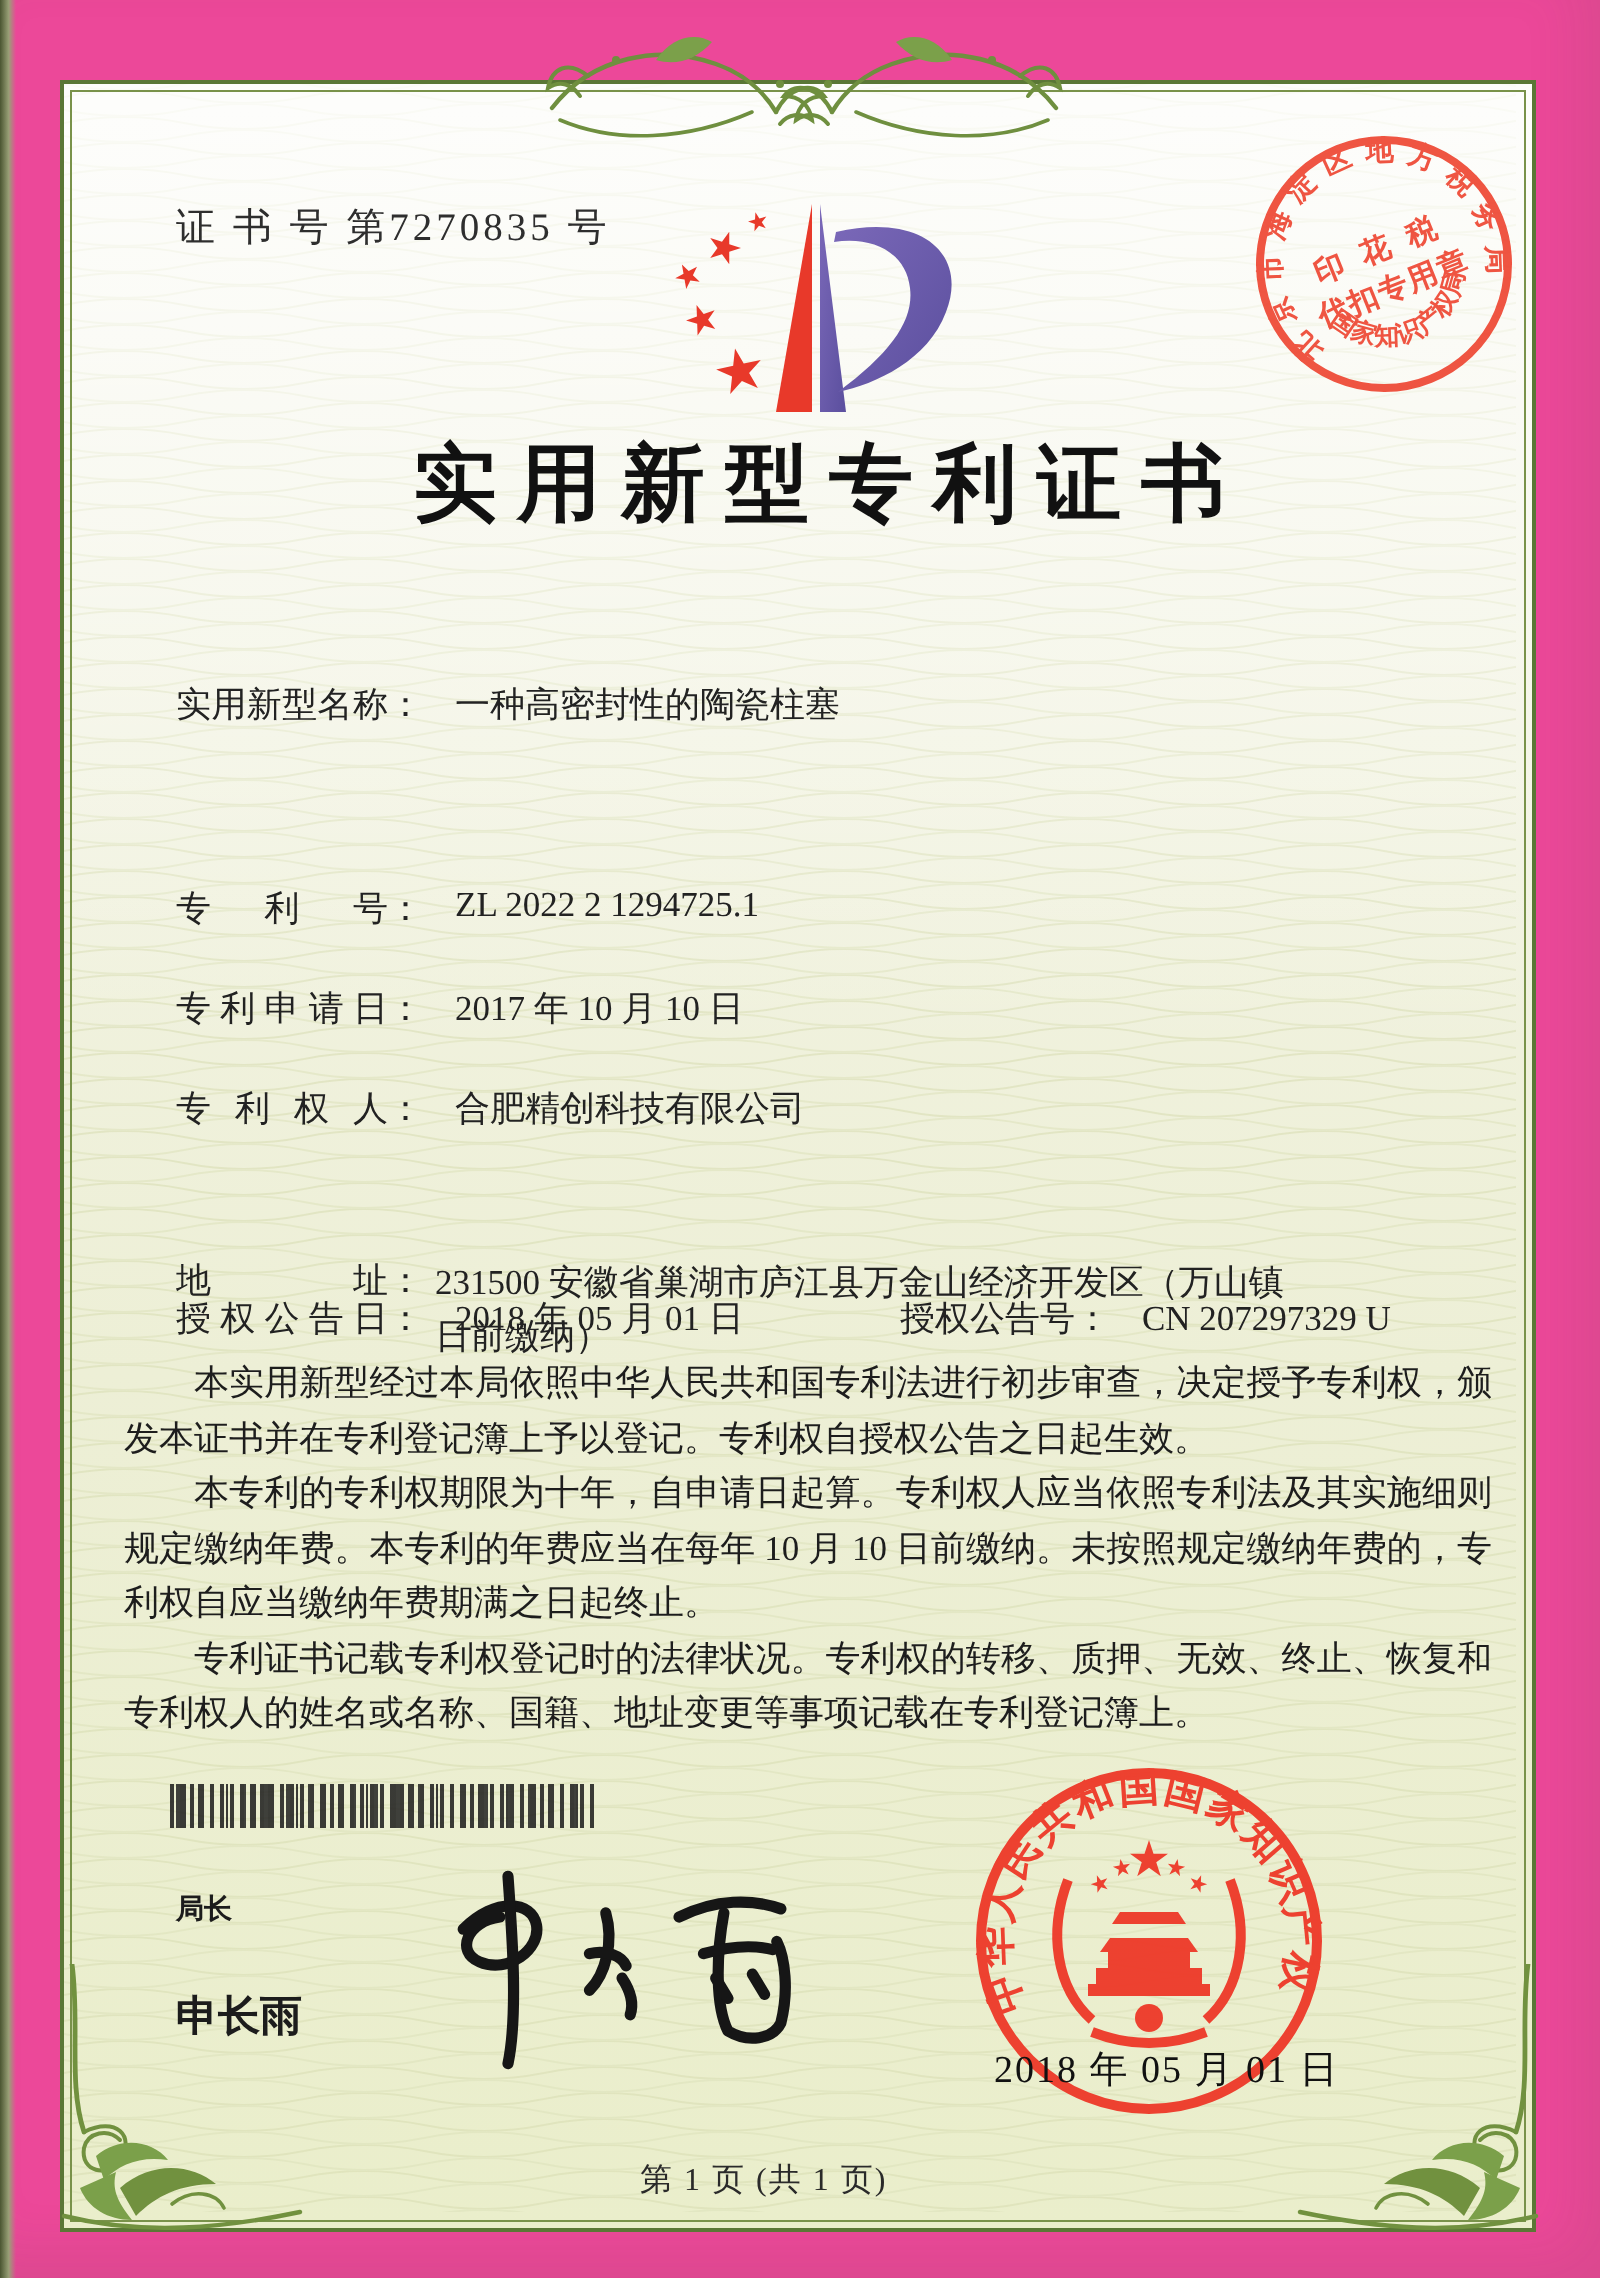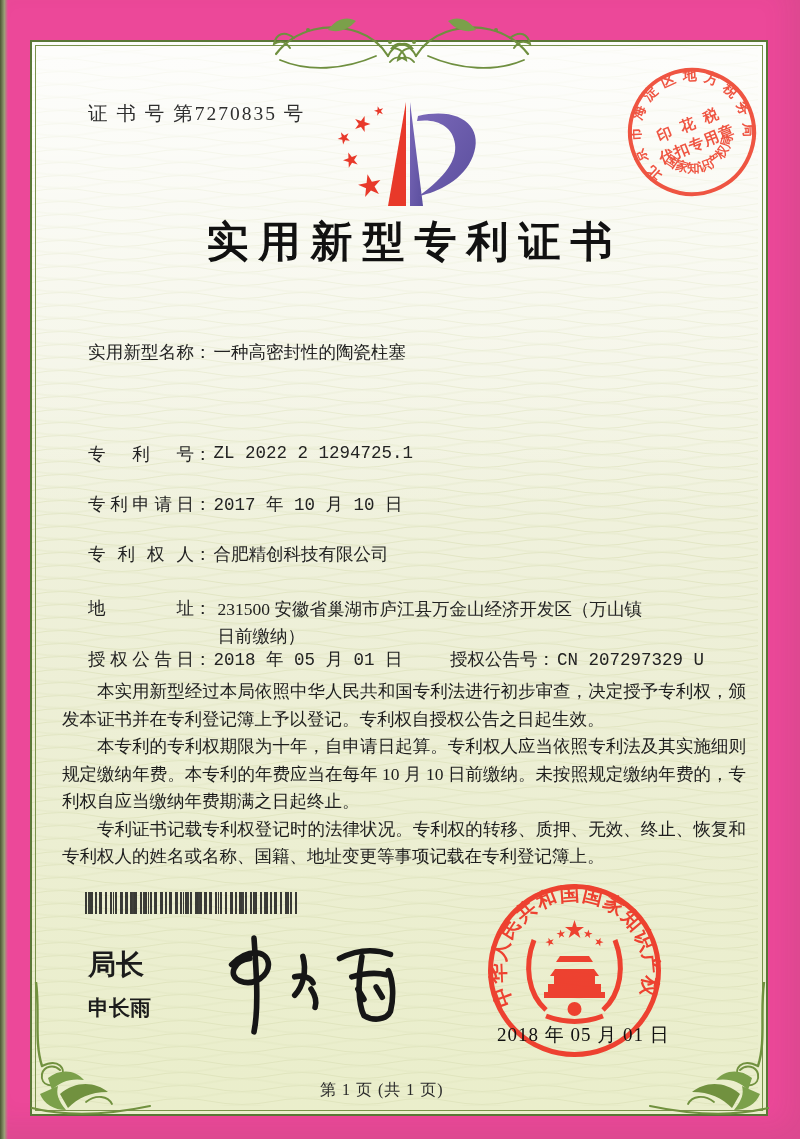--- a/index.html
+++ b/index.html
@@ -20,33 +20,33 @@
     background:linear-gradient(180deg,#f7f7ee 0%,#f2f3e2 30%,#edefd6 60%,#eaeecb 100%);}
   .paper-shine{left:0;top:0;right:0;height:45%;
     background:linear-gradient(180deg,rgba(255,255,255,.8),rgba(255,255,255,0));}
   .cert-no{left:88px;top:100px;font-size:19.5px;letter-spacing:2px;color:#2e2e2e;}
   .title{left:0;right:0;top:214px;text-align:center;font-size:42px;font-weight:700;
     letter-spacing:10px;color:#111;margin-left:29px;}
   .frow{left:88px;font-size:17.5px;white-space:nowrap;color:#222;}
   .flabel{display:inline-block;width:106px;text-align:justify;text-align-last:justify;
     vertical-align:top;}
   .fcolon{display:inline-block;vertical-align:top;}
-  .fval{margin-left:2px;font-family:Liberation Mono, monospace;}
+  .fval{margin-left:16px;}
   .addr-block{display:inline-block;vertical-align:top;margin-left:6px;line-height:27px;
     white-space:normal;width:520px;}
   .grant2{position:absolute;left:362px;top:0;white-space:nowrap;}
   .paras{left:62px;top:678px;width:684px;font-size:17.5px;line-height:27.5px;
     text-align:justify;color:#1d1d1d;}
   .paras p{margin:0;text-indent:2em;}
   .barcode{left:85px;top:892px;width:212px;height:22px;opacity:.85;
     background-image:
       repeating-linear-gradient(90deg,#1b1b1b 0 2px,transparent 2px 5px),
       repeating-linear-gradient(90deg,#1b1b1b 0 1px,transparent 1px 7px),
       repeating-linear-gradient(90deg,transparent 0 3px,#222 3px 5px,transparent 5px 11px);}
-  .sig-title{left:88px;top:946px;font-size:28px;font-family:"Liberation Sans","DejaVu Sans",sans-serif;font-weight:600;color:#1c1c1c;}
+  .sig-title{left:88px;top:946px;font-size:14px;font-family:"Liberation Sans","DejaVu Sans",sans-serif;font-weight:600;color:#1c1c1c;}
   .sig-name{left:88px;top:994px;font-size:21px;font-family:Liberation Sans, sans-serif;font-weight:600;color:#1c1c1c;}
   .seal-date{left:497px;top:1022px;font-size:19px;letter-spacing:1px;color:#111;z-index:6;}
   .footer{left:320px;top:1080px;font-size:16px;letter-spacing:1px;color:#2a2a2a;}
   .seal-tax{left:612px;top:52px;transform:rotate(-22deg);z-index:5;}
   .seal-main{left:482px;top:878px;z-index:5;opacity:.96;}
   .logo{left:322px;top:100px;}
   .dragons{left:272px;top:14px;z-index:3;}
   .corner-l{left:26px;top:982px;z-index:3;}
   .corner-r{left:634px;top:982px;z-index:3;}
   .sig-script{left:200px;top:930px;z-index:4;}
@@ -142,21 +142,21 @@
   </div>
   <div class="abs frow" style="top:442px">
     <span class="flabel">专利号</span><span class="fcolon">：</span><span class="fval">ZL 2022 2 1294725.1</span>
   </div>
   <div class="abs frow" style="top:492px">
     <span class="flabel">专利申请日</span><span class="fcolon">：</span><span class="fval">2017 年 10 月 10 日</span>
   </div>
   <div class="abs frow" style="top:542px">
     <span class="flabel">专利权人</span><span class="fcolon">：</span><span class="fval">合肥精创科技有限公司</span>
   </div>
-  <div class="abs frow" style="top:596px">
+  <div class="abs frow" style="top:628px">
     <span class="flabel">地址</span><span class="fcolon">：</span><span class="addr-block"><span>231500 安徽省巢湖市庐江县万金山经济开发区（万山镇</span><br><span>日前缴纳）</span></span>
   </div>
   <div class="abs frow" style="top:647px">
     <span class="flabel">授权公告日</span><span class="fcolon">：</span><span class="fval">2018 年 05 月 01 日</span>
     <span class="grant2">
       <span>授权公告号</span><span>：</span><span class="fval">CN 207297329 U</span>
     </span>
   </div>
 
   <div class="abs paras">

